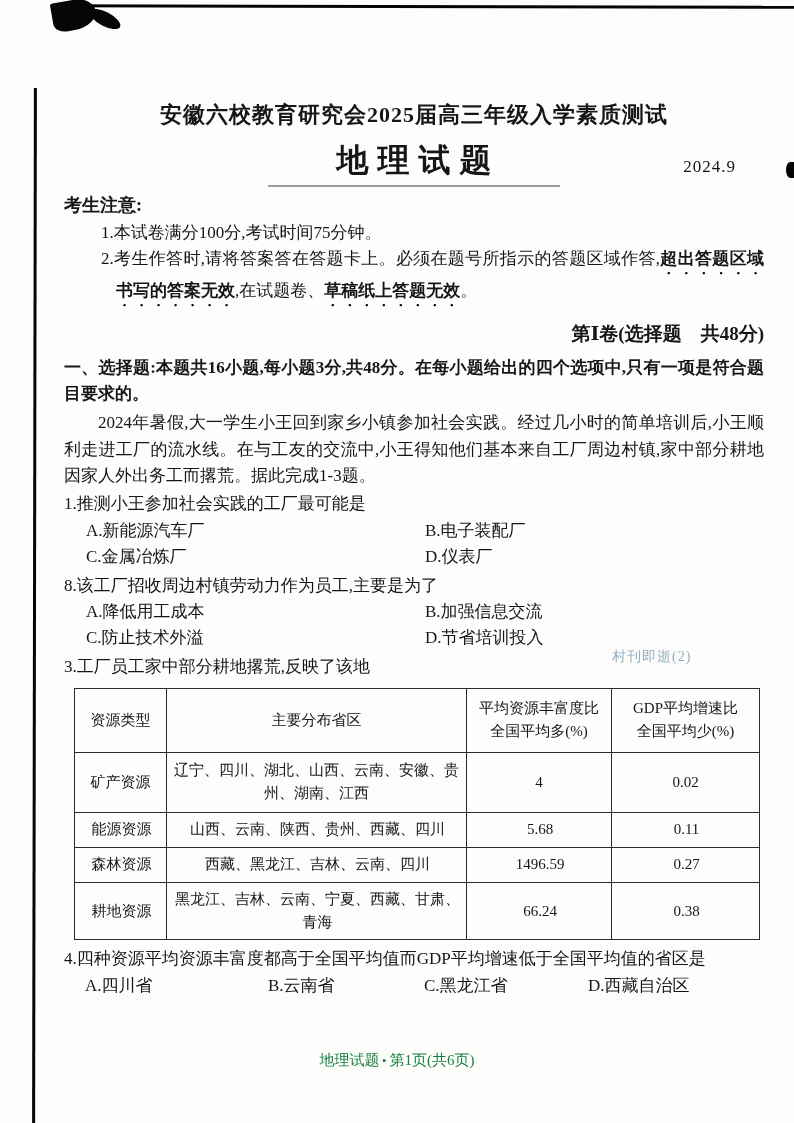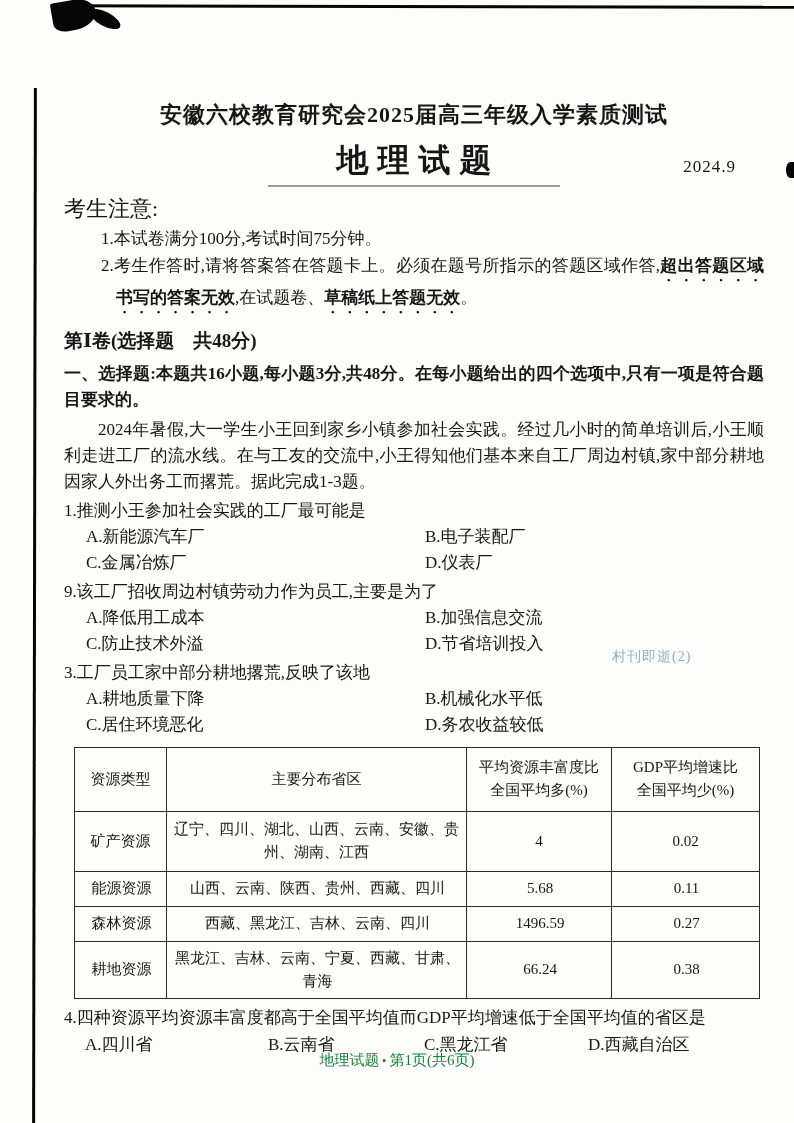--- a/index.html
+++ b/index.html
@@ -30,32 +30,32 @@
     font-size: 14px; color: #0c4a6e; opacity: 0.45;
     filter: blur(0.6px); letter-spacing: 1px; white-space: nowrap;
   }
 
   .school-line { text-align: center; font-weight: bold; font-size: 22px; letter-spacing: 1px; }
   .title-row { position: relative; text-align: center; margin-top: 4px; height: 48px; }
   .main-title { display: inline-block; font-size: 32px; font-weight: bold; letter-spacing: 9px; margin-left: 9px; }
   .exam-date { position: absolute; right: 28px; bottom: 4px; font-size: 17px; letter-spacing: 1px; }
   .title-underline { width: 292px; height: 2px; background: #9d9d9d; margin: 1px auto 5px auto; }
 
-  .notice-heading { font-weight: normal; font-size: 22px; }
+  .notice-heading { font-weight: bold; font-size: 18px; }
   .notice-item1 { padding-left: 37px; }
   .notice-item2 { padding-left: 52px; text-indent: -15px; text-align: justify; }
   .emph {
     font-weight: bold;
     -webkit-text-emphasis: filled dot #000;
     -webkit-text-emphasis-position: under right;
     text-emphasis: filled dot #000;
     text-emphasis-position: under right;
   }
 
-  .section-title { text-align: left; font-weight: bold; font-size: 19px; margin: 9px 0 6px 0; }
+  .section-title { text-align: right; font-weight: bold; font-size: 19px; margin: 9px 0 6px 0; }
   .instruction { font-weight: bold; text-align: justify; }
   .passage { text-indent: 2em; text-align: justify; margin-top: 3px; }
 
   .question { margin-top: 2px; }
   .q-stem { text-align: justify; }
   .opts2 { display: grid; grid-template-columns: 339px 1fr; padding-left: 22px; }
   .opts4 { display: grid; grid-template-columns: 183px 156px 164px 1fr; padding-left: 21px; }
 
   table.res { border-collapse: collapse; margin: 8px 0 6px 10px; font-size: 15px; table-layout: fixed; }
   table.res th, table.res td {
@@ -111,37 +111,31 @@
       <div class="q-stem">1.推测小王参加社会实践的工厂最可能是</div>
       <div class="opts2">
         <span>A.新能源汽车厂</span>
         <span>B.电子装配厂</span>
         <span>C.金属冶炼厂</span>
         <span>D.仪表厂</span>
       </div>
     </div>
 
     <div class="question">
-      <div class="q-stem">9.该工厂招收周边村镇劳动力作为员工,主要是为了</div>
+      <div class="q-stem">8.该工厂招收周边村镇劳动力作为员工,主要是为了</div>
       <div class="opts2">
         <span>A.降低用工成本</span>
         <span>B.加强信息交流</span>
         <span>C.防止技术外溢</span>
         <span>D.节省培训投入</span>
       </div>
     </div>
 
     <div class="question">
       <div class="q-stem">3.工厂员工家中部分耕地撂荒,反映了该地</div>
-      <div class="opts2">
-        <span>A.耕地质量下降</span>
-        <span>B.机械化水平低</span>
-        <span>C.居住环境恶化</span>
-        <span>D.务农收益较低</span>
-      </div>
     </div>
 
 
     <table class="res">
       <colgroup>
         <col style="width:92px">
           <col style="width:300px">
           <col style="width:145px">
           <col style="width:148px">
       </colgroup>

